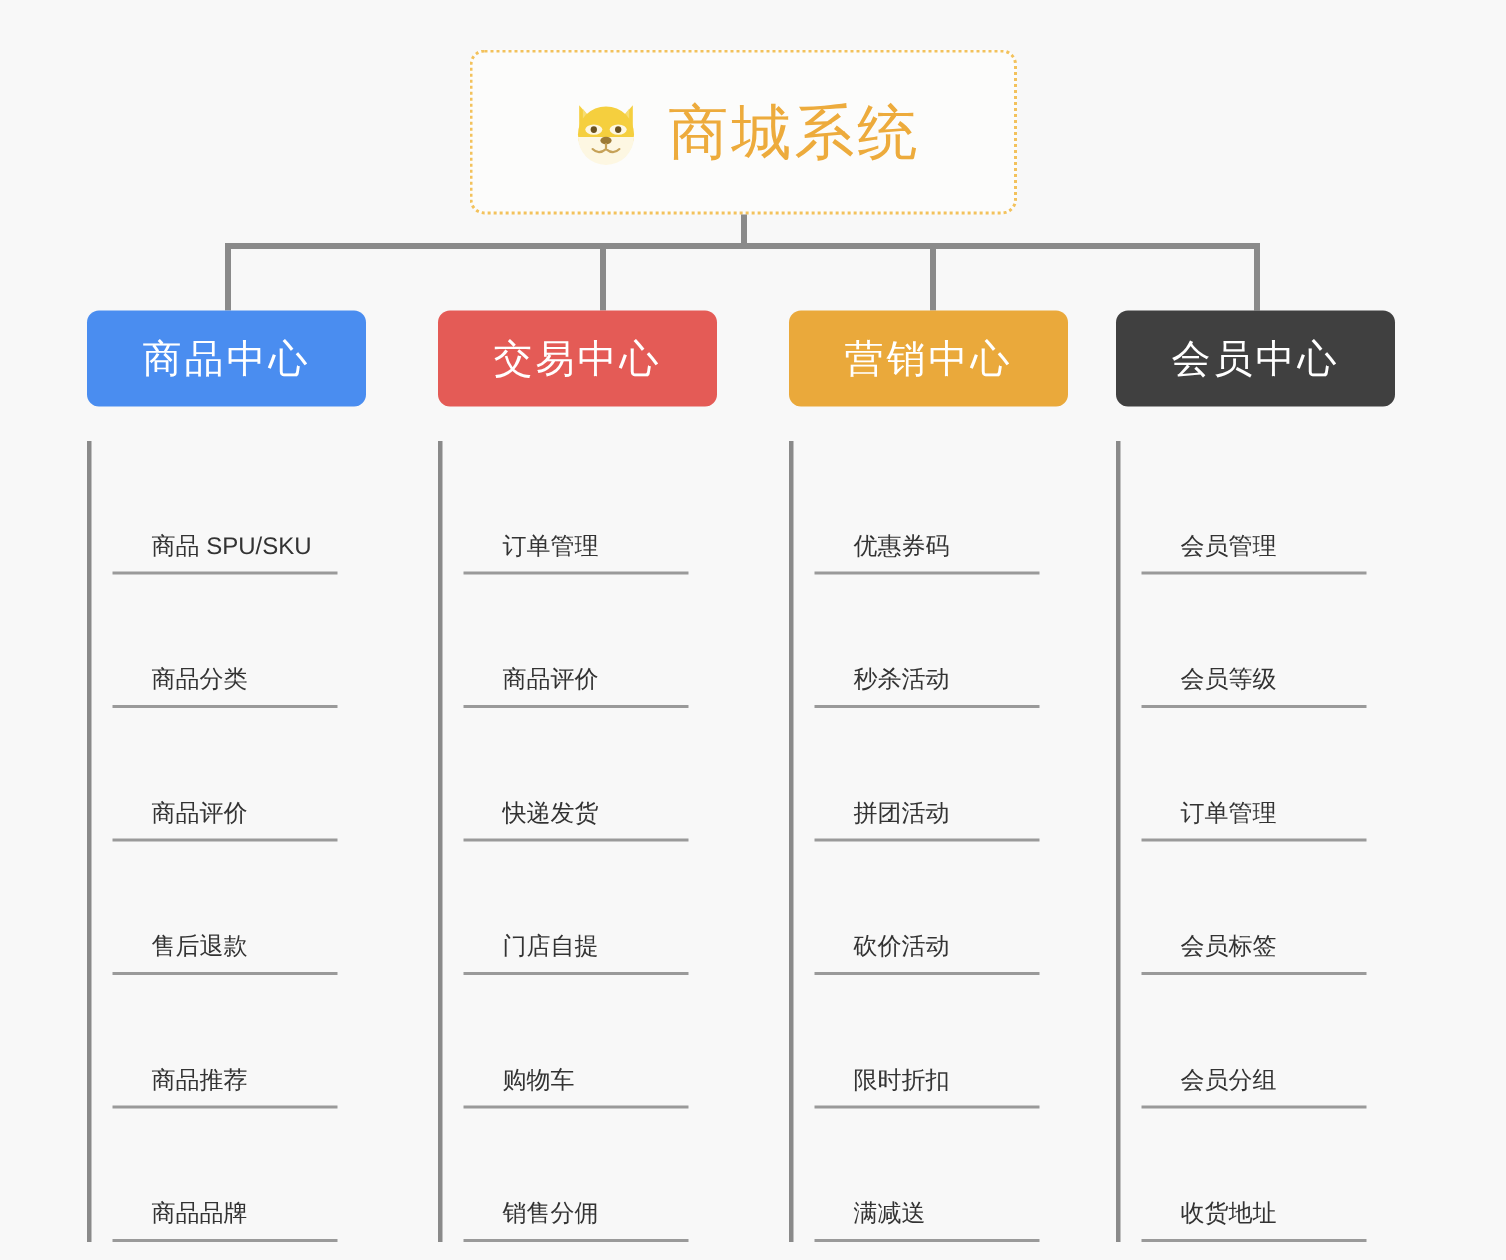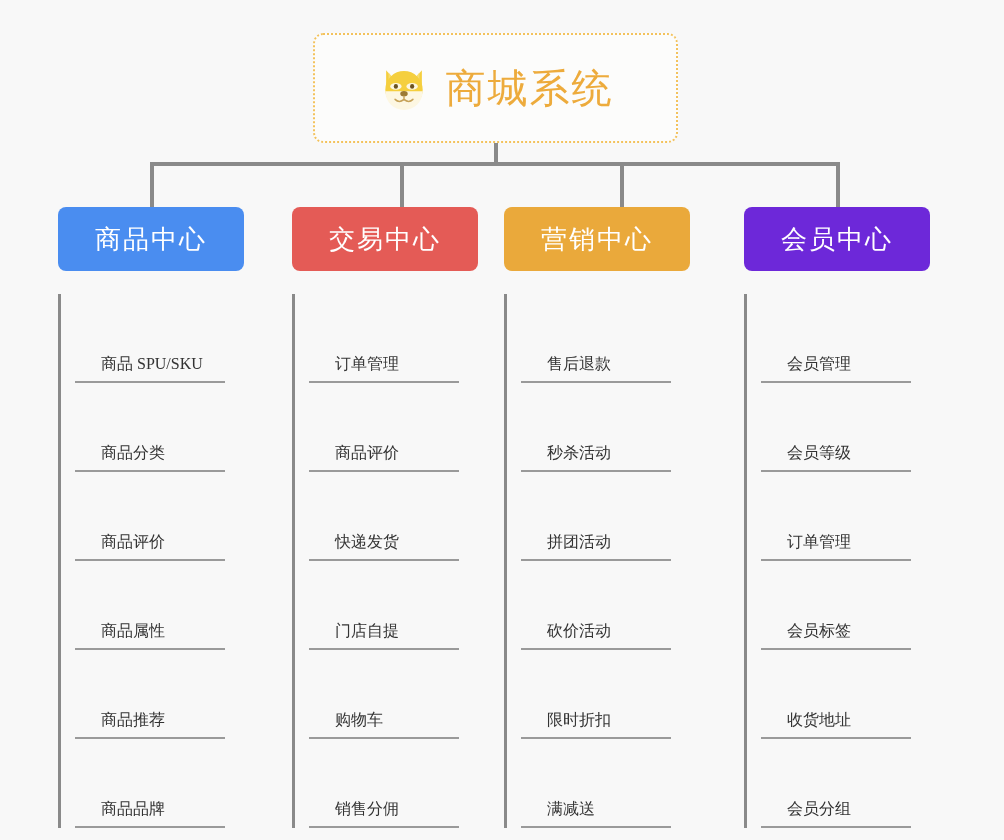--- a/index.html
+++ b/index.html
@@ -73,21 +73,20 @@
   .columns {
     position: absolute;
     left: 0;
     top: 207px;
     width: 1004px;
   }
   .column {
     position: absolute;
     top: 0;
     width: 220px;
-    font-family: Liberation Serif, serif;
   }
   .cat-box {
     width: 186px;
     height: 64px;
     border-radius: 8px;
     display: flex;
     align-items: center;
     justify-content: center;
     color: #ffffff;
     font-size: 26px;
@@ -160,21 +159,21 @@
         <div class="leaf">
             <span class="leaf-label">商品 SPU/SKU</span>
           </div>
         <div class="leaf">
             <span class="leaf-label">商品分类</span>
           </div>
         <div class="leaf">
             <span class="leaf-label">商品评价</span>
           </div>
         <div class="leaf">
-            <span class="leaf-label">商品属性</span>
+            <span class="leaf-label">售后退款</span>
           </div>
         <div class="leaf">
             <span class="leaf-label">商品推荐</span>
           </div>
         <div class="leaf">
             <span class="leaf-label">商品品牌</span>
           </div>
       </div>
     </div>
 
@@ -197,66 +196,66 @@
           </div>
         <div class="leaf">
             <span class="leaf-label">购物车</span>
           </div>
         <div class="leaf">
             <span class="leaf-label">销售分佣</span>
           </div>
       </div>
     </div>
 
-    <div class="column" style="left:504px">
+    <div class="column" style="left:526px">
       <div class="cat-box" style="background: rgb(234, 169, 59);">
         <span>营销中心</span>
       </div>
       <div class="leaves">
         <div class="leaf">
-            <span class="leaf-label">售后退款</span>
+            <span class="leaf-label">优惠券码</span>
           </div>
         <div class="leaf">
             <span class="leaf-label">秒杀活动</span>
           </div>
         <div class="leaf">
             <span class="leaf-label">拼团活动</span>
           </div>
         <div class="leaf">
             <span class="leaf-label">砍价活动</span>
           </div>
         <div class="leaf">
             <span class="leaf-label">限时折扣</span>
           </div>
         <div class="leaf">
             <span class="leaf-label">满减送</span>
           </div>
       </div>
     </div>
 
     <div class="column" style="left:744px">
-      <div class="cat-box" style="background: #6d28d9;">
+      <div class="cat-box" style="background: #404040;">
         <span>会员中心</span>
       </div>
       <div class="leaves">
         <div class="leaf">
             <span class="leaf-label">会员管理</span>
           </div>
         <div class="leaf">
             <span class="leaf-label">会员等级</span>
           </div>
         <div class="leaf">
             <span class="leaf-label">订单管理</span>
           </div>
         <div class="leaf">
             <span class="leaf-label">会员标签</span>
           </div>
         <div class="leaf">
+            <span class="leaf-label">会员分组</span>
+          </div>
+        <div class="leaf">
             <span class="leaf-label">收货地址</span>
-          </div>
-        <div class="leaf">
-            <span class="leaf-label">会员分组</span>
           </div>
       </div>
     </div>
 
   </div>
 </div>
 
 </body></html>

